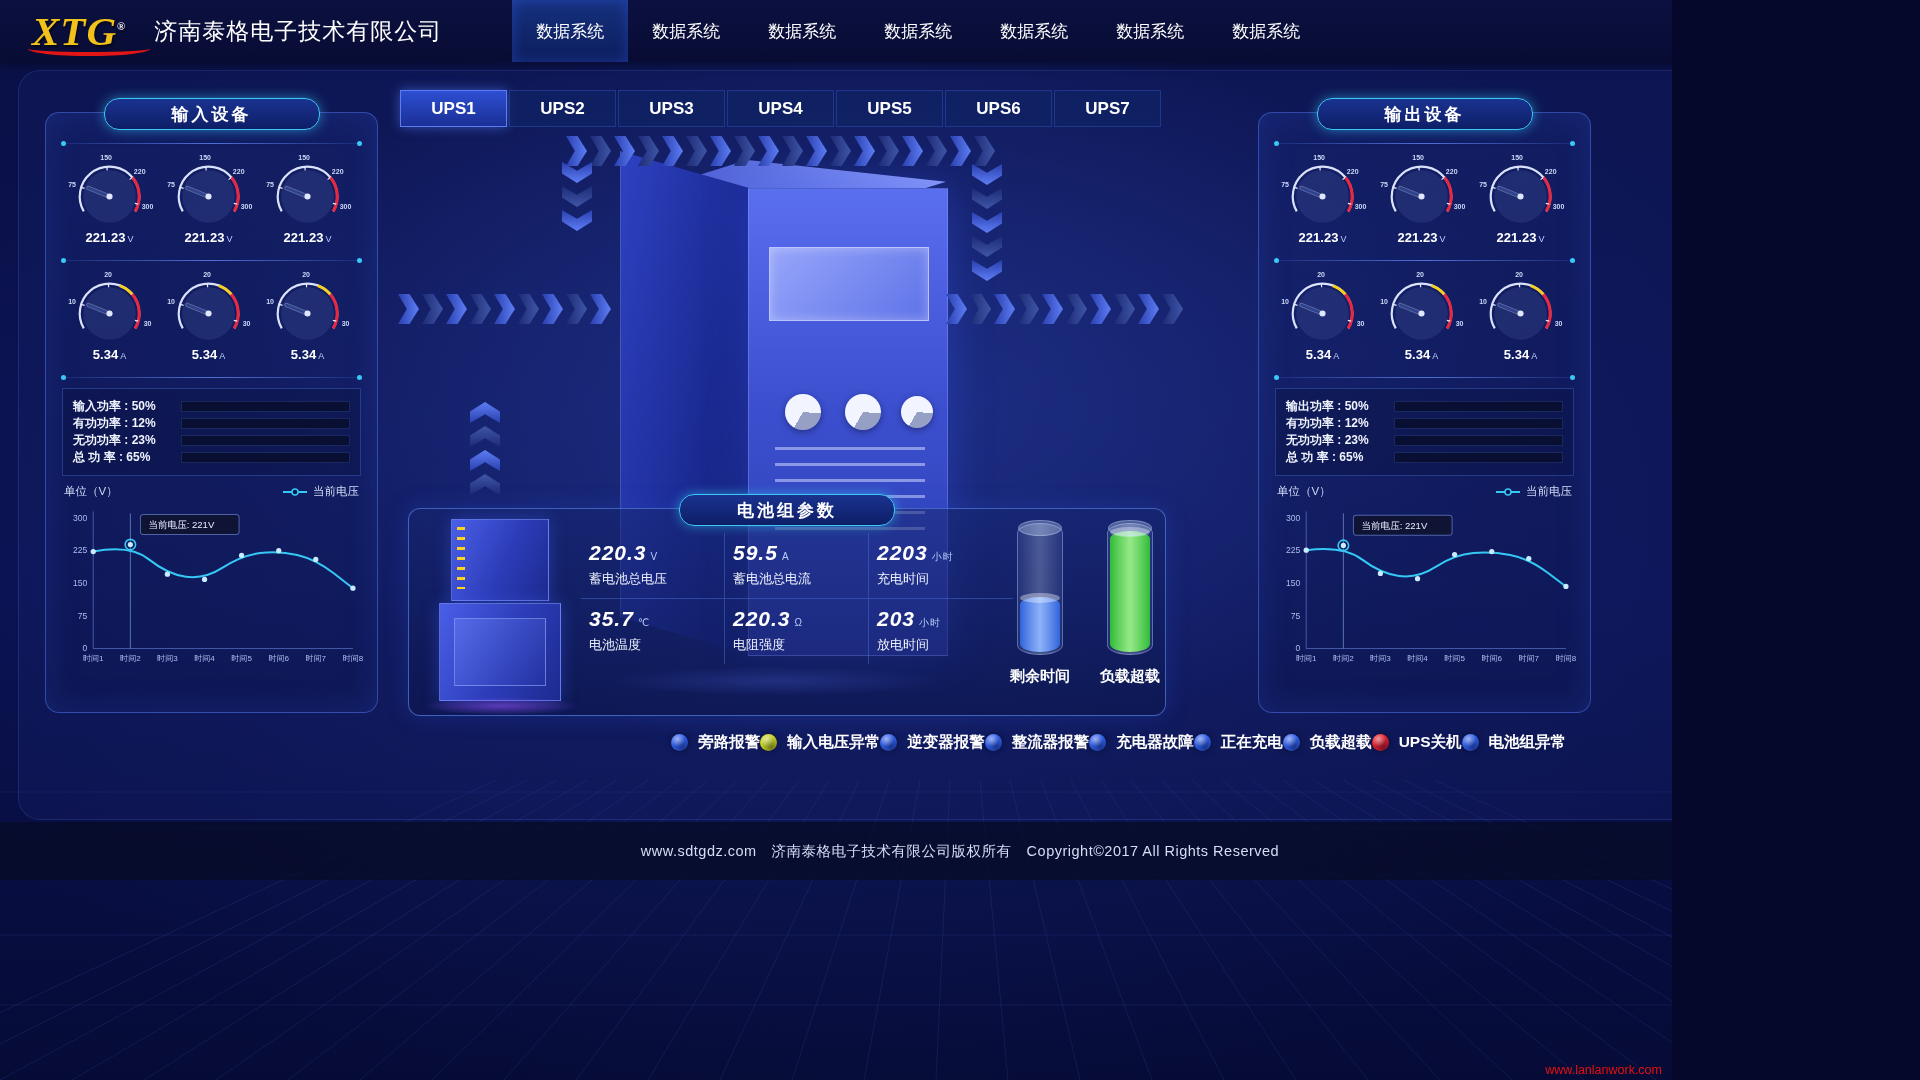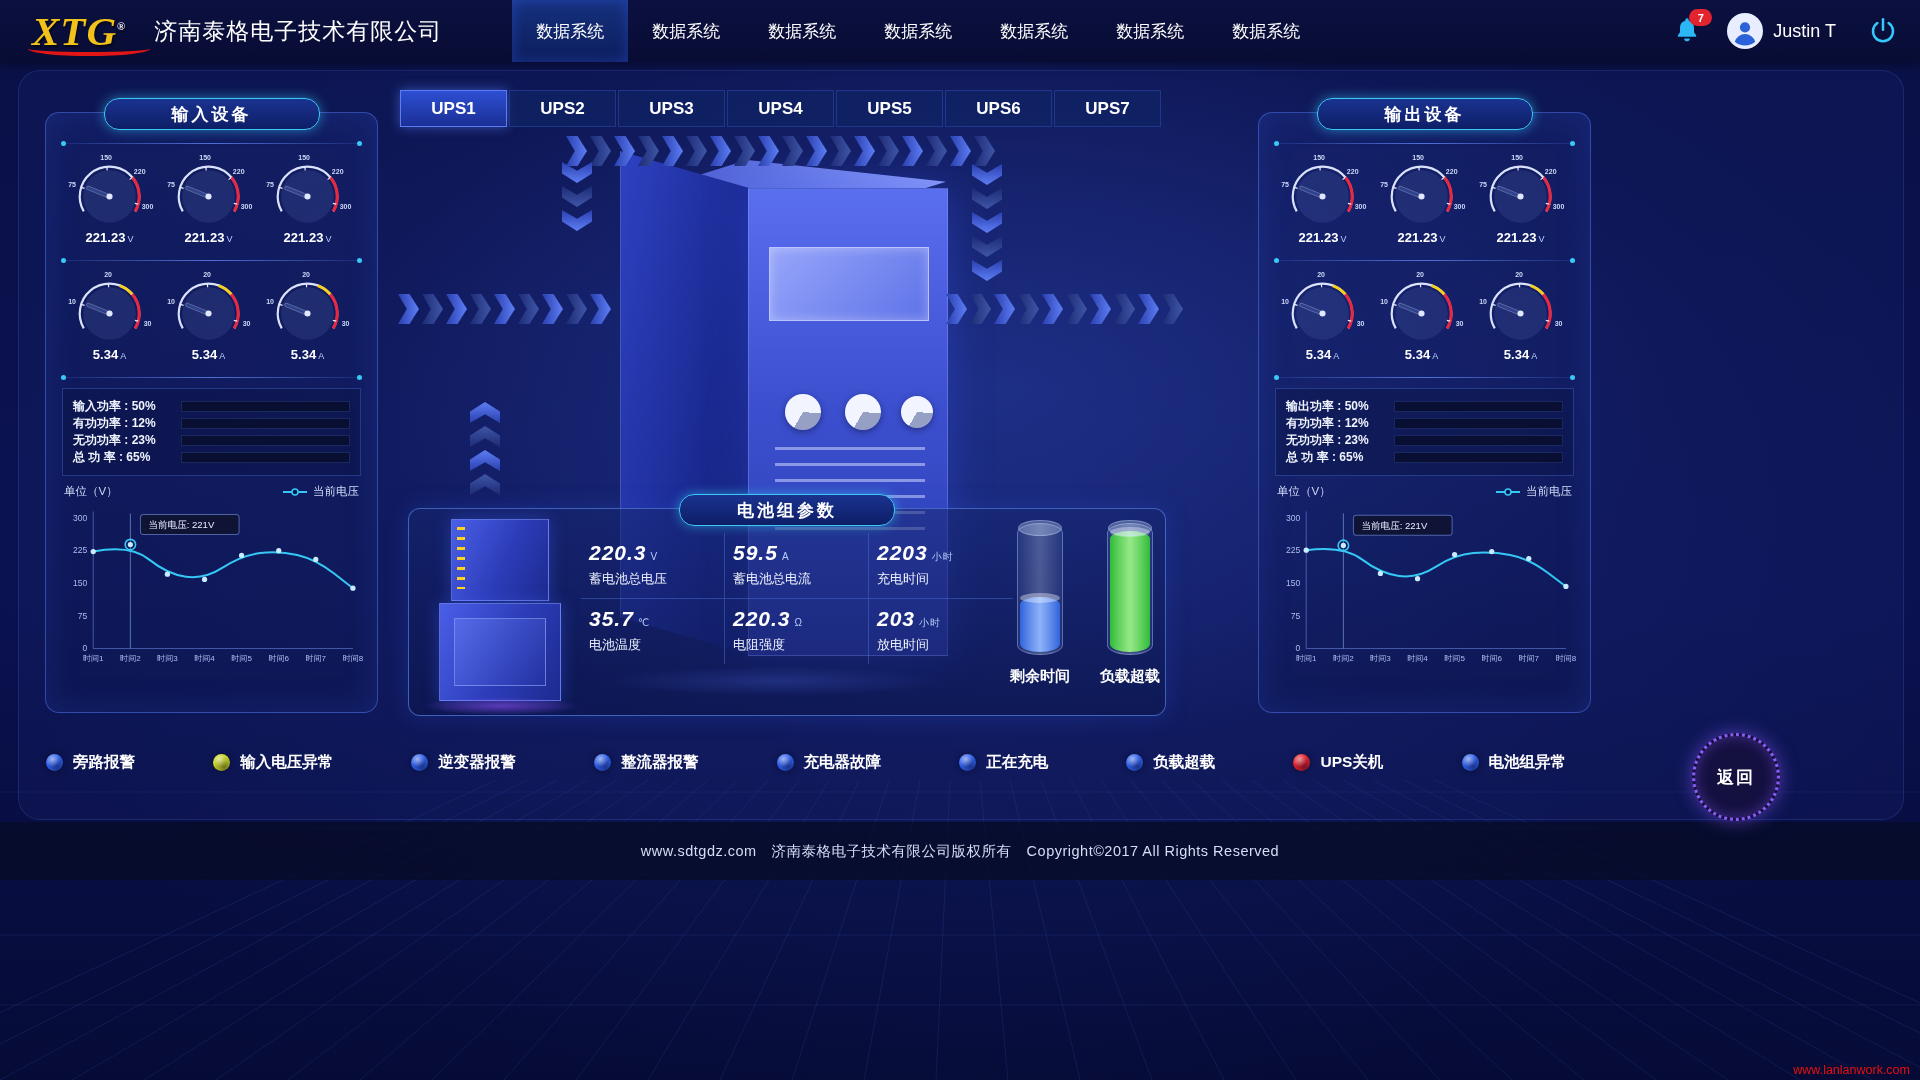--- a/index.html
+++ b/index.html
@@ -1,16 +1,16 @@
 <!DOCTYPE html>
 <html><head>
 <meta charset="utf-8">
 <style>
   html,body{margin:0;padding:0;background:#05082a;}
-  #app{position:relative;width:1920px;height:1080px;overflow:hidden;
+  #app{position:relative;width:1672px;height:1080px;overflow:hidden;
     font-family:"Liberation Sans","DejaVu Sans",sans-serif;
     background:
       radial-gradient(950px 520px at 52% 36%, rgba(45,70,180,.50), rgba(0,0,0,0) 70%),
       radial-gradient(1300px 760px at 50% 48%, rgba(28,45,130,.45), rgba(0,0,0,0) 78%),
       linear-gradient(180deg,#0a1148 0%,#0a1150 55%,#060b36 100%);}
   
   #floor{position:absolute;left:0;top:780px;width:1920px;height:300px;z-index:0}
   
   #stage{position:absolute;left:18px;top:70px;width:1884px;height:748px;border-radius:22px;
     background:rgba(28,42,118,.22);border:1px solid rgba(80,110,220,.22);z-index:1}
@@ -124,21 +124,21 @@
   .chev-strip{position:absolute;display:flex;gap:3px}
   .chev-strip.down,.chev-strip.up{flex-direction:column}
   .chev{width:21px;height:30px;background:linear-gradient(90deg,#2a3fae,#5d7ef5);
     clip-path:polygon(0 0,55% 0,100% 50%,55% 100%,0 100%,42% 50%)}
   .down .chev{width:30px;height:21px;background:linear-gradient(180deg,#2a3fae,#5d7ef5);
     clip-path:polygon(0 0,50% 42%,100% 0,100% 55%,50% 100%,0 55%)}
   .up .chev{width:30px;height:21px;background:linear-gradient(0deg,#2a3fae,#5d7ef5);
     clip-path:polygon(0 45%,50% 0,100% 45%,100% 100%,50% 58%,0 100%)}
   .chev.alt{filter:brightness(.68)}
   
-  #status-legend{position:absolute;left:46px;top:752px;width:1520px;display:flex;align-items:center;justify-content:space-between;z-index:6}
+  #status-legend{position:absolute;left:46px;top:732px;width:1520px;display:flex;align-items:center;justify-content:flex-end;z-index:6}
   .leg{display:flex;align-items:center;gap:10px}
   .dot{width:17px;height:17px;border-radius:50%;
     background-image:radial-gradient(circle at 38% 30%,rgba(255,255,255,.55),rgba(255,255,255,0) 48%),
                      radial-gradient(circle at 68% 78%,rgba(0,0,30,.45),rgba(0,0,0,0) 62%);
     box-shadow:0 0 6px rgba(0,0,0,.45)}
   .leg-label{color:#fff;font-weight:bold;font-size:15.5px;white-space:nowrap}
   
   #back-btn{position:absolute;left:1692px;top:733px;width:88px;height:88px;border-radius:50%;z-index:6;cursor:pointer;
     background:#141040;border:3px dotted #8a5cf5;box-sizing:border-box;color:#fff;font-size:17px;font-weight:bold;
     display:flex;align-items:center;justify-content:center;letter-spacing:2px;

